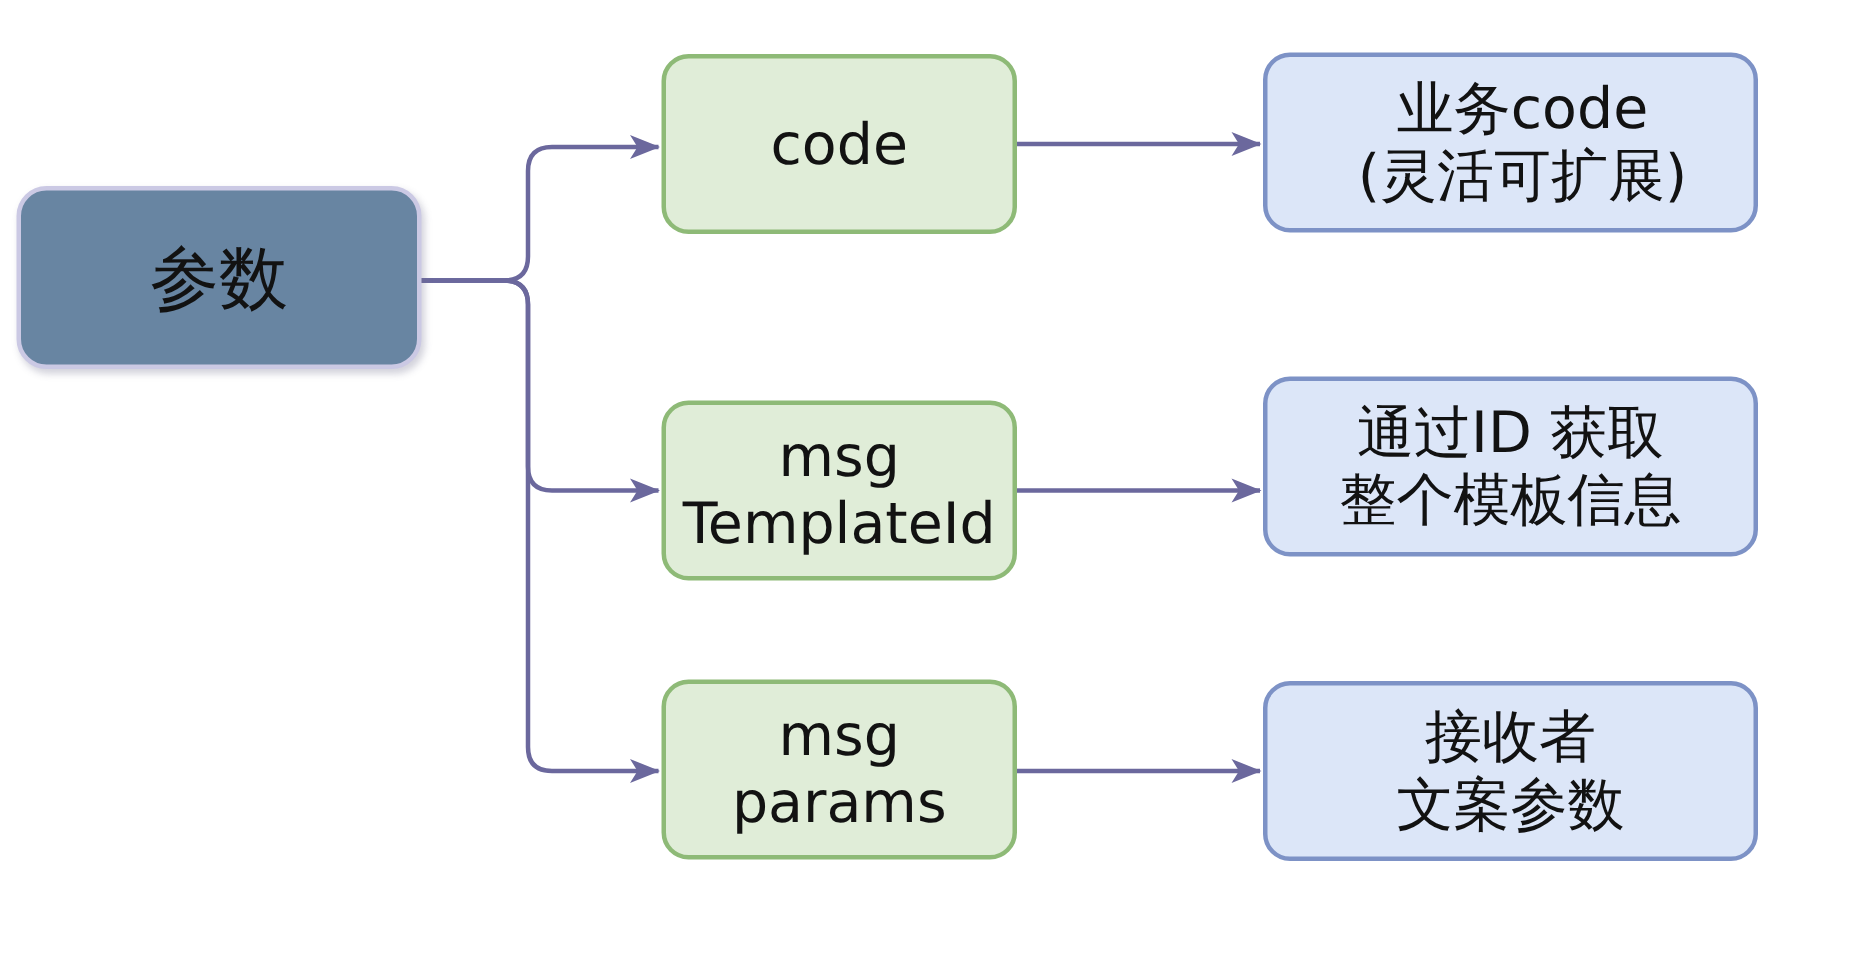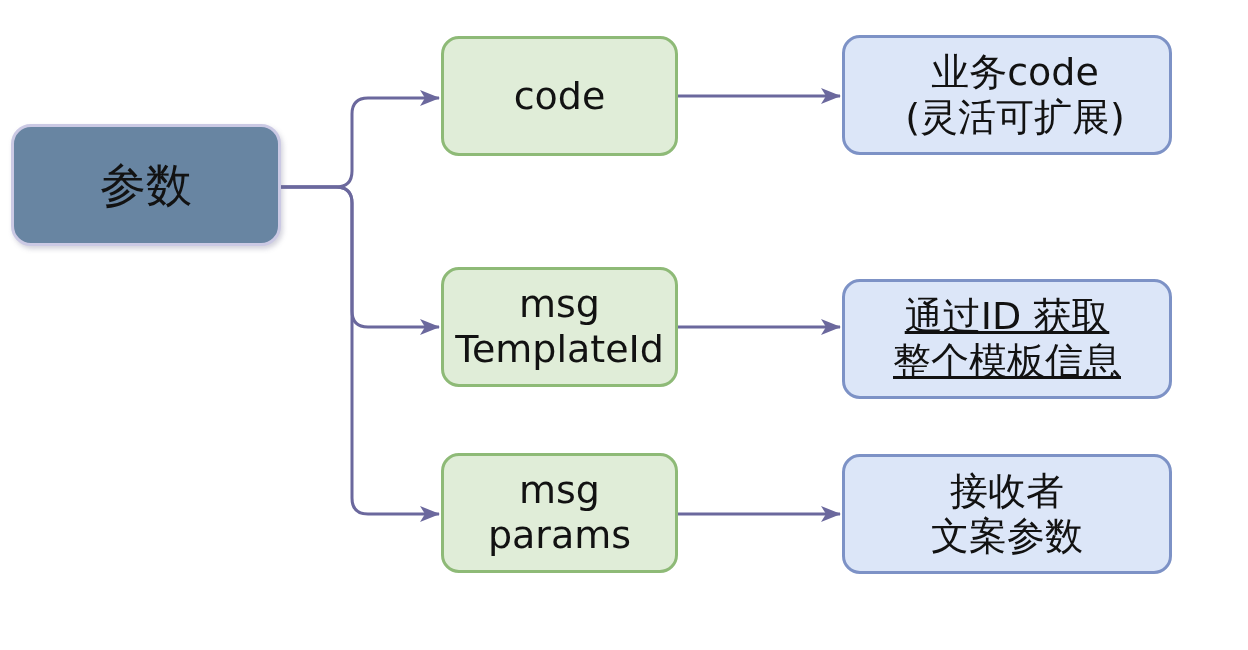--- a/index.html
+++ b/index.html
@@ -50,21 +50,21 @@
     font-size:38px;
     justify-content:center;
   }
   .node.value{
     left:842px;width:330px;height:120px;
     background:var(--value-fill);
     border:3px solid var(--value-border);
     font-size:38px;
   }
   .row1.key{top:36px;}   .row1.value{top:35px;padding-left:16px;}
-  .row2.key{top:267px;}  .row2.value{top:279px;text-decoration:underline;}
+  .row2.key{top:267px;}  .row2.value{top:251px;}
   .row3.key{top:453px;}  .row3.value{top:454px;}
 </style>
 </head>
 <body>
 
 <div class="canvas">
 
   <svg class="connectors" viewBox="0 0 1248 650">
     <defs>
       <marker id="arrow" markerUnits="userSpaceOnUse" markerWidth="24" markerHeight="20" refX="20" refY="9" orient="auto">

